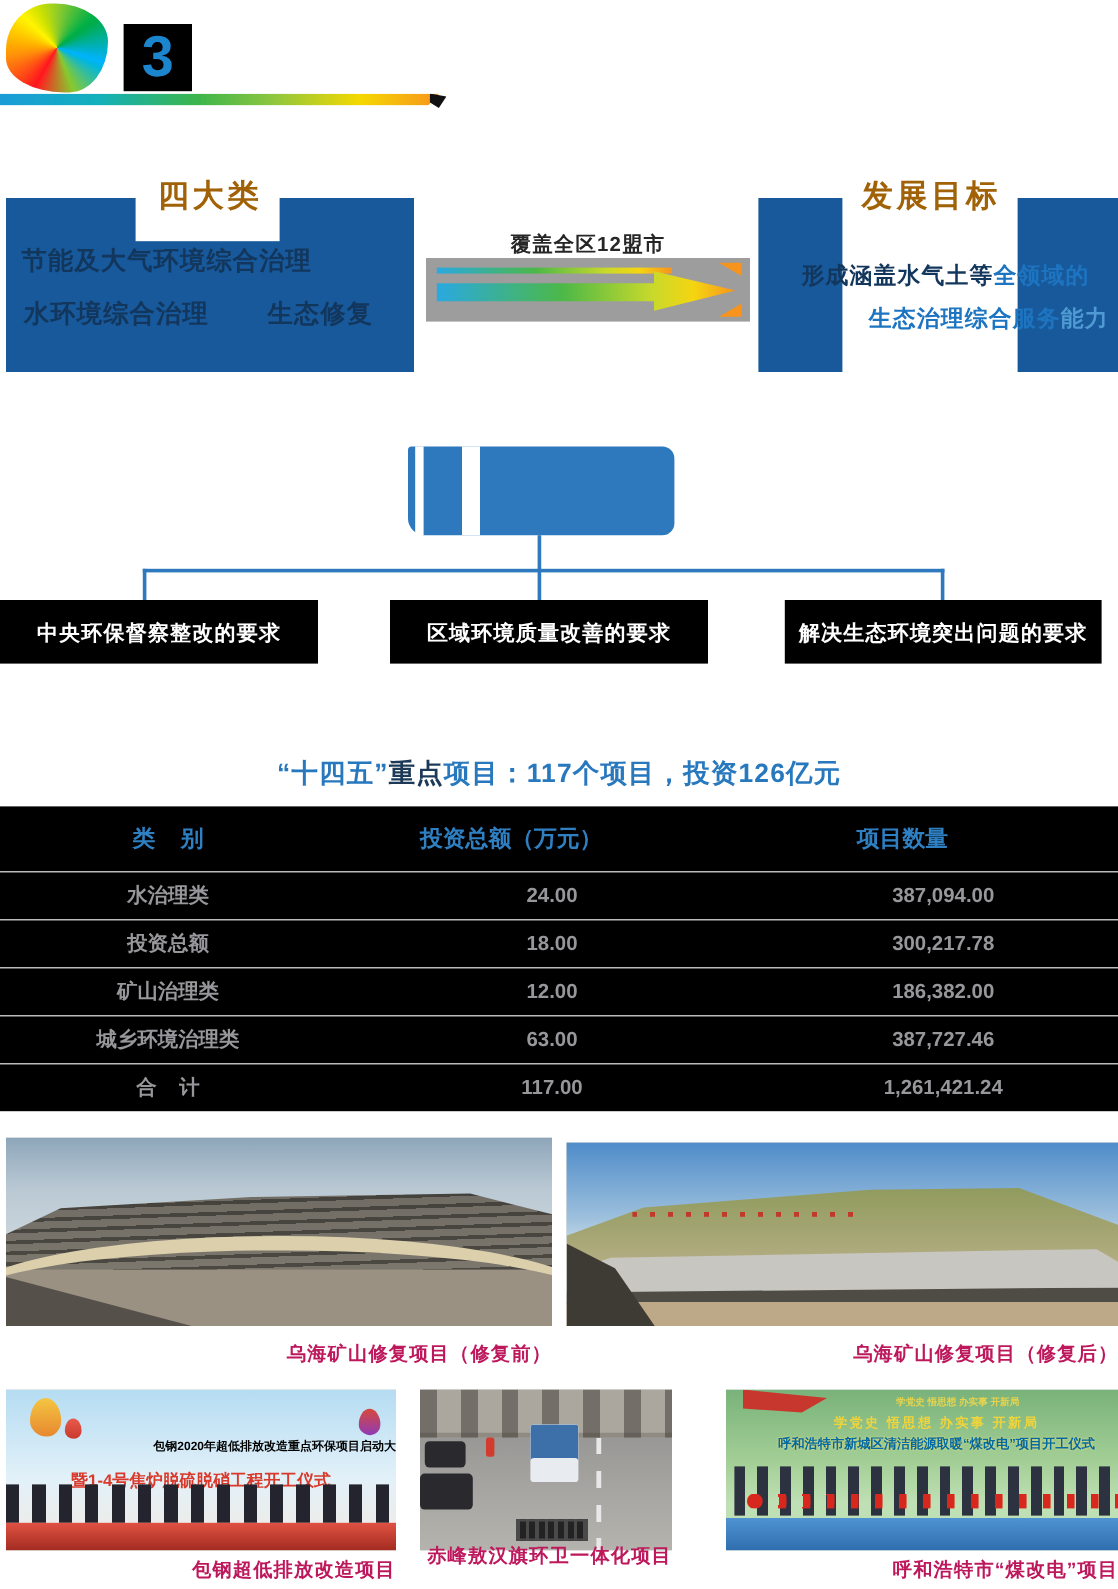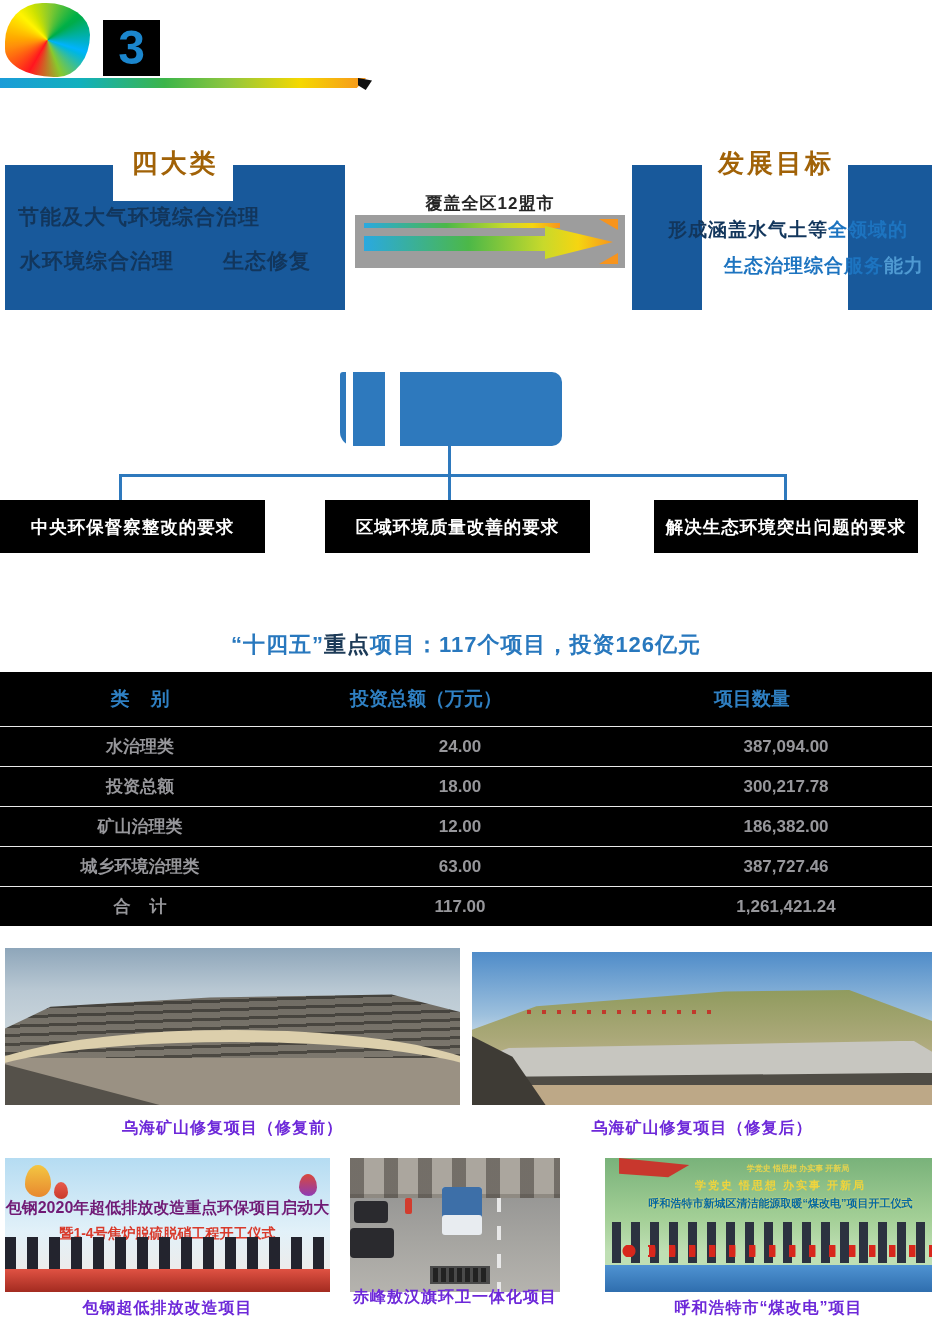--- a/index.html
+++ b/index.html
@@ -47,21 +47,21 @@
   .trow{display:flex;align-items:center;}
   .thead{height:54px;}
   .thead .cell{color:#2f80c3;font-size:19px;font-weight:bold;}
   .tbody{height:39px;border-top:1px solid #e9e9e9;}
   .tbody .cell{color:#97979b;font-size:17px;font-weight:600;}
   .cell{text-align:center;}
   .c1{width:280px;} .c2{width:360px;} .c3{width:292px;}
 
   
   .photo{overflow:hidden;background:#ccc;}
-  .caption{font-size:16px;font-weight:bold;color:#6d28d9;text-align:center;letter-spacing:1px;}
+  .caption{font-size:16px;font-weight:bold;color:#be185d;text-align:right;letter-spacing:1px;}
   .layer{position:absolute;}
 
   
   .p1sky{left:0;top:0;width:100%;height:60%;background:linear-gradient(180deg,#8ea6ba,#b9c8d3 45%,#cfd9de 100%);}
   .p1slope{left:0;top:26%;width:100%;height:46%;
      background:linear-gradient(180deg,#6f6b63,#7d786e),
      repeating-linear-gradient(178deg,rgba(35,35,32,.45) 0 3px,rgba(0,0,0,0) 3px 9px);
      background-blend-mode:multiply;
      clip-path:polygon(0 55%,10% 25%,45% 12%,85% 8%,100% 32%,100% 100%,0 100%);}
   .p1ground{left:0;bottom:0;width:100%;height:30%;background:#9a9183;}
@@ -81,21 +81,21 @@
      clip-path:polygon(0 55%,8% 20%,96% 0,100% 30%,100% 100%,0 100%);}
   .p2road{left:0;top:79%;width:100%;height:9%;background:#4f4c45;
      clip-path:polygon(0 30%,100% 0,100% 100%,0 100%);}
   .p2fg{left:0;bottom:0;width:100%;height:13%;background:#bda887;}
   .p2cliff{left:0;bottom:0;width:16%;height:45%;background:#3e3b35;
      clip-path:polygon(0 0,55% 30%,100% 100%,0 100%);}
 
   
   .p3sky{left:0;top:0;width:100%;height:100%;background:linear-gradient(180deg,#b5dcf2,#e2f1f9 55%,#f3e9e2);}
   .balloon{border-radius:50% 50% 46% 54%/60% 60% 40% 40%;}
-  .p3t1{left:0;top:30%;width:100%;text-align:center;color:#701a75;font-size:16px;font-weight:bold;}
+  .p3t1{left:0;top:30%;width:100%;text-align:right;color:#000000;font-size:10px;font-weight:bold;}
   .p3t2{left:0;top:50%;width:100%;text-align:center;color:#d93a2b;font-size:14px;font-weight:bold;}
   .p3people{left:0;bottom:17%;width:100%;height:24%;
      background:repeating-linear-gradient(90deg,#23242e 0 11px,rgba(0,0,0,0) 11px 22px);}
   .p3carpet{left:0;bottom:0;width:100%;height:17%;background:linear-gradient(180deg,#e05243,#a32b20);}
 
   
   .p4road{left:0;top:0;width:100%;height:100%;background:linear-gradient(180deg,#8b8b8b,#a5a4a0 60%,#b5b3ae);}
   .p4bld{left:0;top:0;width:100%;height:30%;background:#aba69e;
      box-shadow:inset 0 -4px 0 #8f8a82;}
   .p4bldtex{left:0;top:0;width:100%;height:30%;

